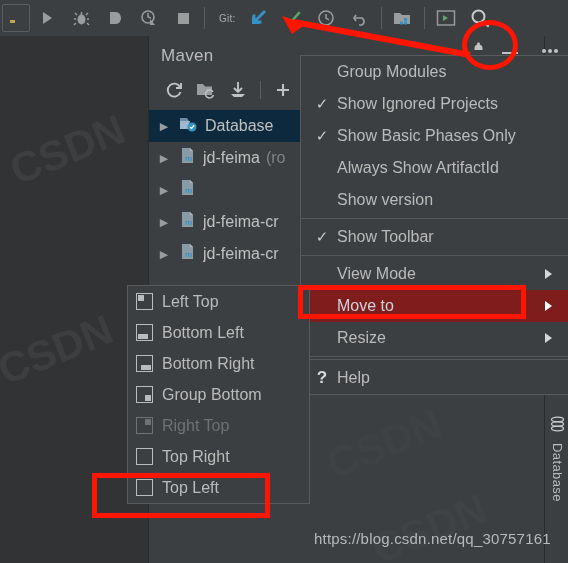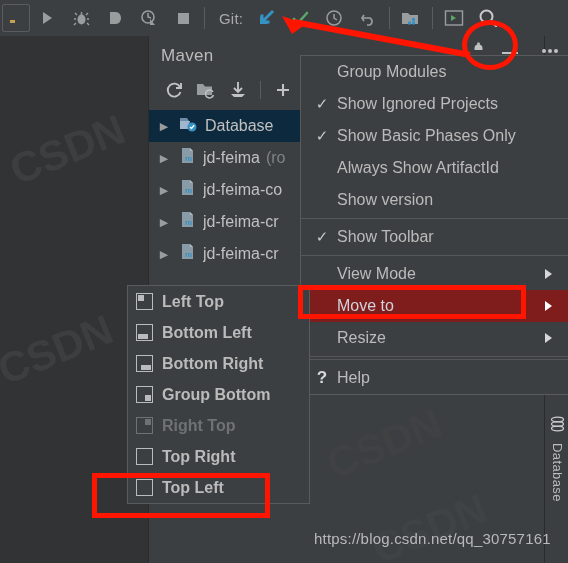--- a/index.html
+++ b/index.html
@@ -17,21 +17,21 @@
     background: #3c3f41;
     display: flex; align-items: center;
   }
   .tb-icon {
     width: 34px; height: 34px;
     display: flex; align-items: center; justify-content: center;
     color: #9a9d9e;
   }
   .tb-sep { width: 1px; height: 22px; background: #595b5d; margin: 0 4px; }
   .tb-label {
-    color: #a8aaab; font-size: 15px; margin: 0 6px 0 10px;
+    color: #a8aaab; font-size: 10px; margin: 0 6px 0 10px;
     letter-spacing: .2px;
   }
   .tb-boxed {
     width: 28px; height: 28px; border: 1px solid #5a5c5e; border-radius: 2px;
     display: flex; align-items: center; justify-content: center;
     margin-left: 2px;
   }
 
   
   .editor-bg {
@@ -100,21 +100,21 @@
   .ctx-help-q { width: 30px; text-align: center; color: #d7d9da; font-size: 17px; font-weight: bold; flex: none; }
 
   
   .sub-menu {
     position: absolute; left: 127px; top: 285px; width: 183px;
     background: #3c3f41; border: 1px solid #585a5c;
     z-index: 40;
   }
   .sub-item {
     display: flex; align-items: center; height: 31px;
-    color: #bbbbbb; font-size: 16px; padding-left: 8px; gap: 9px; font-weight: bold;
+    color: #bbbbbb; font-size: 16px; padding-left: 8px; gap: 9px;
   }
   .sub-item.disabled { color: #6f7274; }
   .pos-ico { width: 17px; height: 17px; position: relative; flex: none; }
   .pos-ico .frame {
     position: absolute; inset: 0; border: 1.6px solid #b9bbbc; box-sizing: border-box;
   }
   .sub-item.disabled .pos-ico .frame { border-color: #6f7274; }
   .pos-ico .fill { position: absolute; background: #b9bbbc; }
   .sub-item.disabled .pos-ico .fill { background: #6f7274; }
 
@@ -316,21 +316,20 @@
 
       <div class="tree-row">
         <span class="arrow">▶</span>
         <span>
           <svg width="18" height="18" viewBox="0 0 18 18">
               <path d="M3 1 L11 1 L14 4 L14 16 L3 16 Z" fill="#8a9ba8"></path>
               <path d="M11 1 L11 4 L14 4" fill="#aebbc6"></path>
               <text x="6" y="14" font-size="8" font-weight="bold" fill="#3592c4" font-family="sans-serif">m</text>
             </svg>
         </span>
-        <span class="tree-label">jd-feima-co</span>
       </div>
 
       <div class="tree-row">
         <span class="arrow">▶</span>
         <span>
           <svg width="18" height="18" viewBox="0 0 18 18">
               <path d="M3 1 L11 1 L14 4 L14 16 L3 16 Z" fill="#8a9ba8"></path>
               <path d="M11 1 L11 4 L14 4" fill="#aebbc6"></path>
               <text x="6" y="14" font-size="8" font-weight="bold" fill="#3592c4" font-family="sans-serif">m</text>
             </svg>

